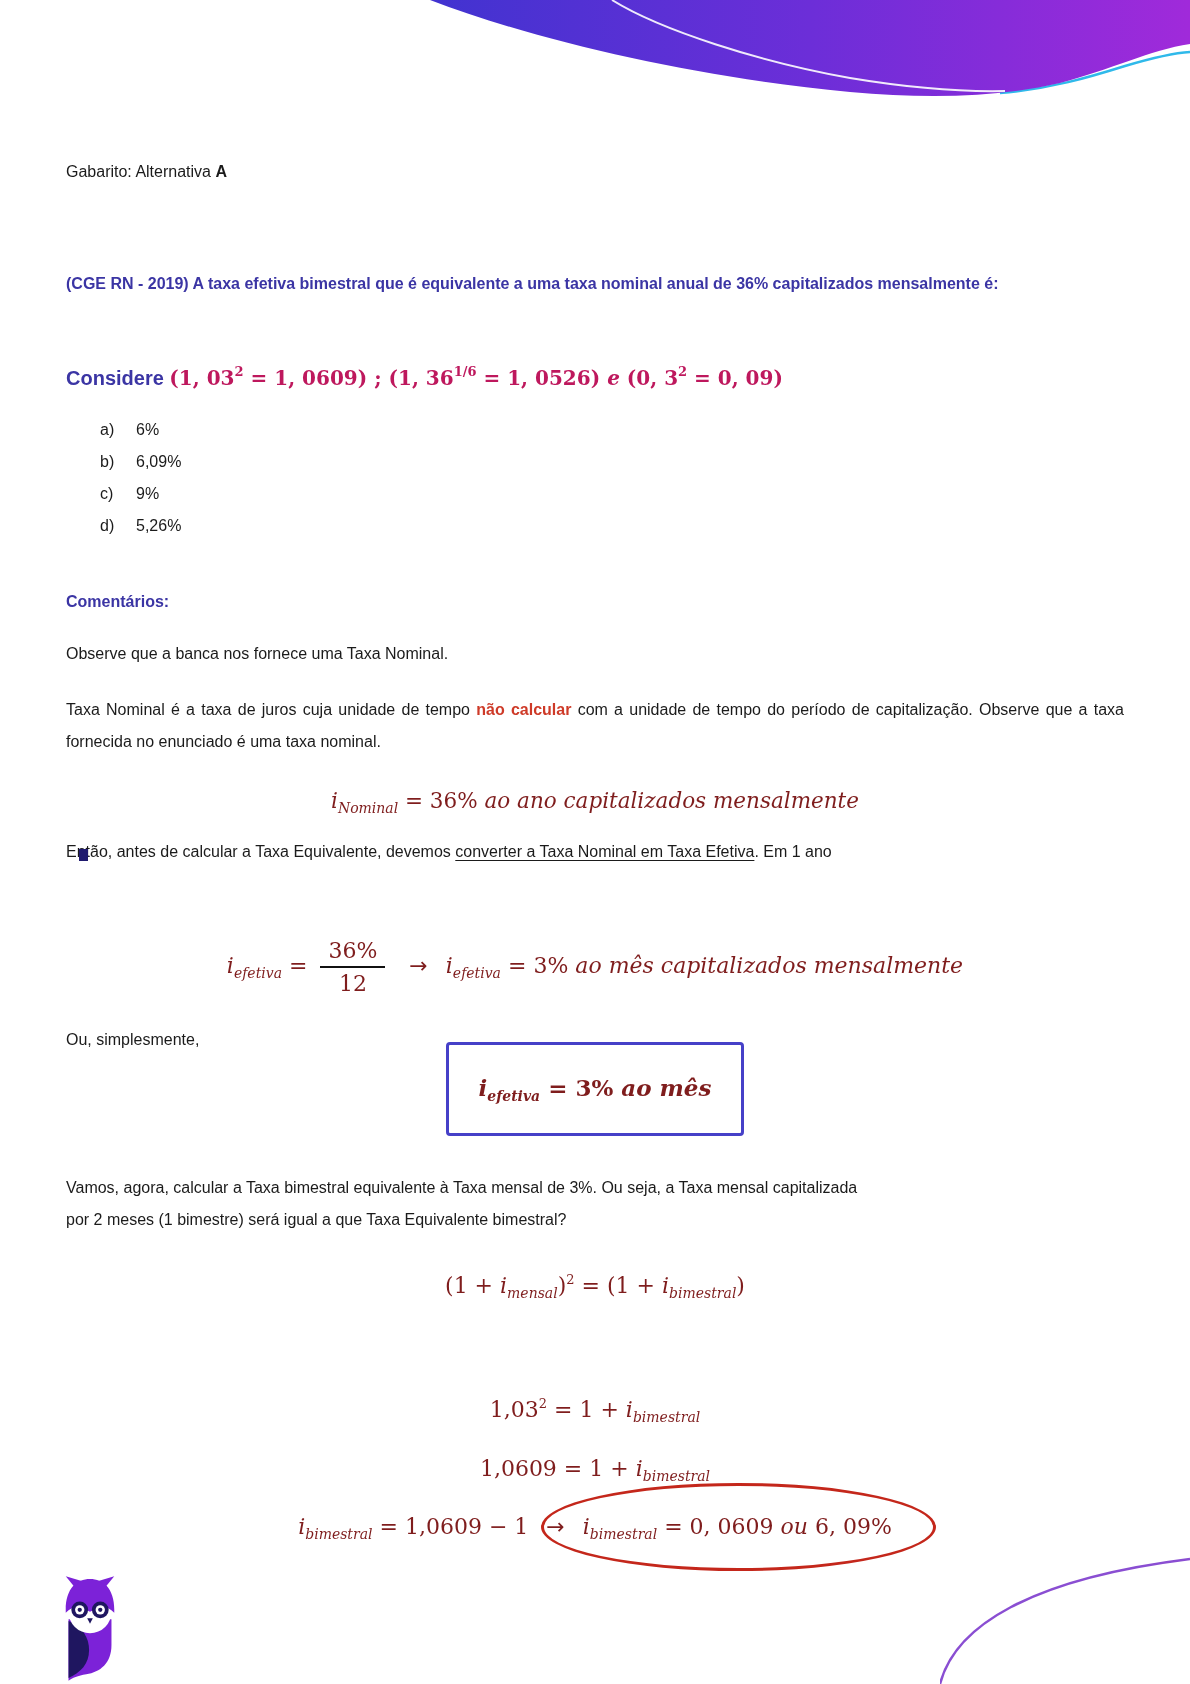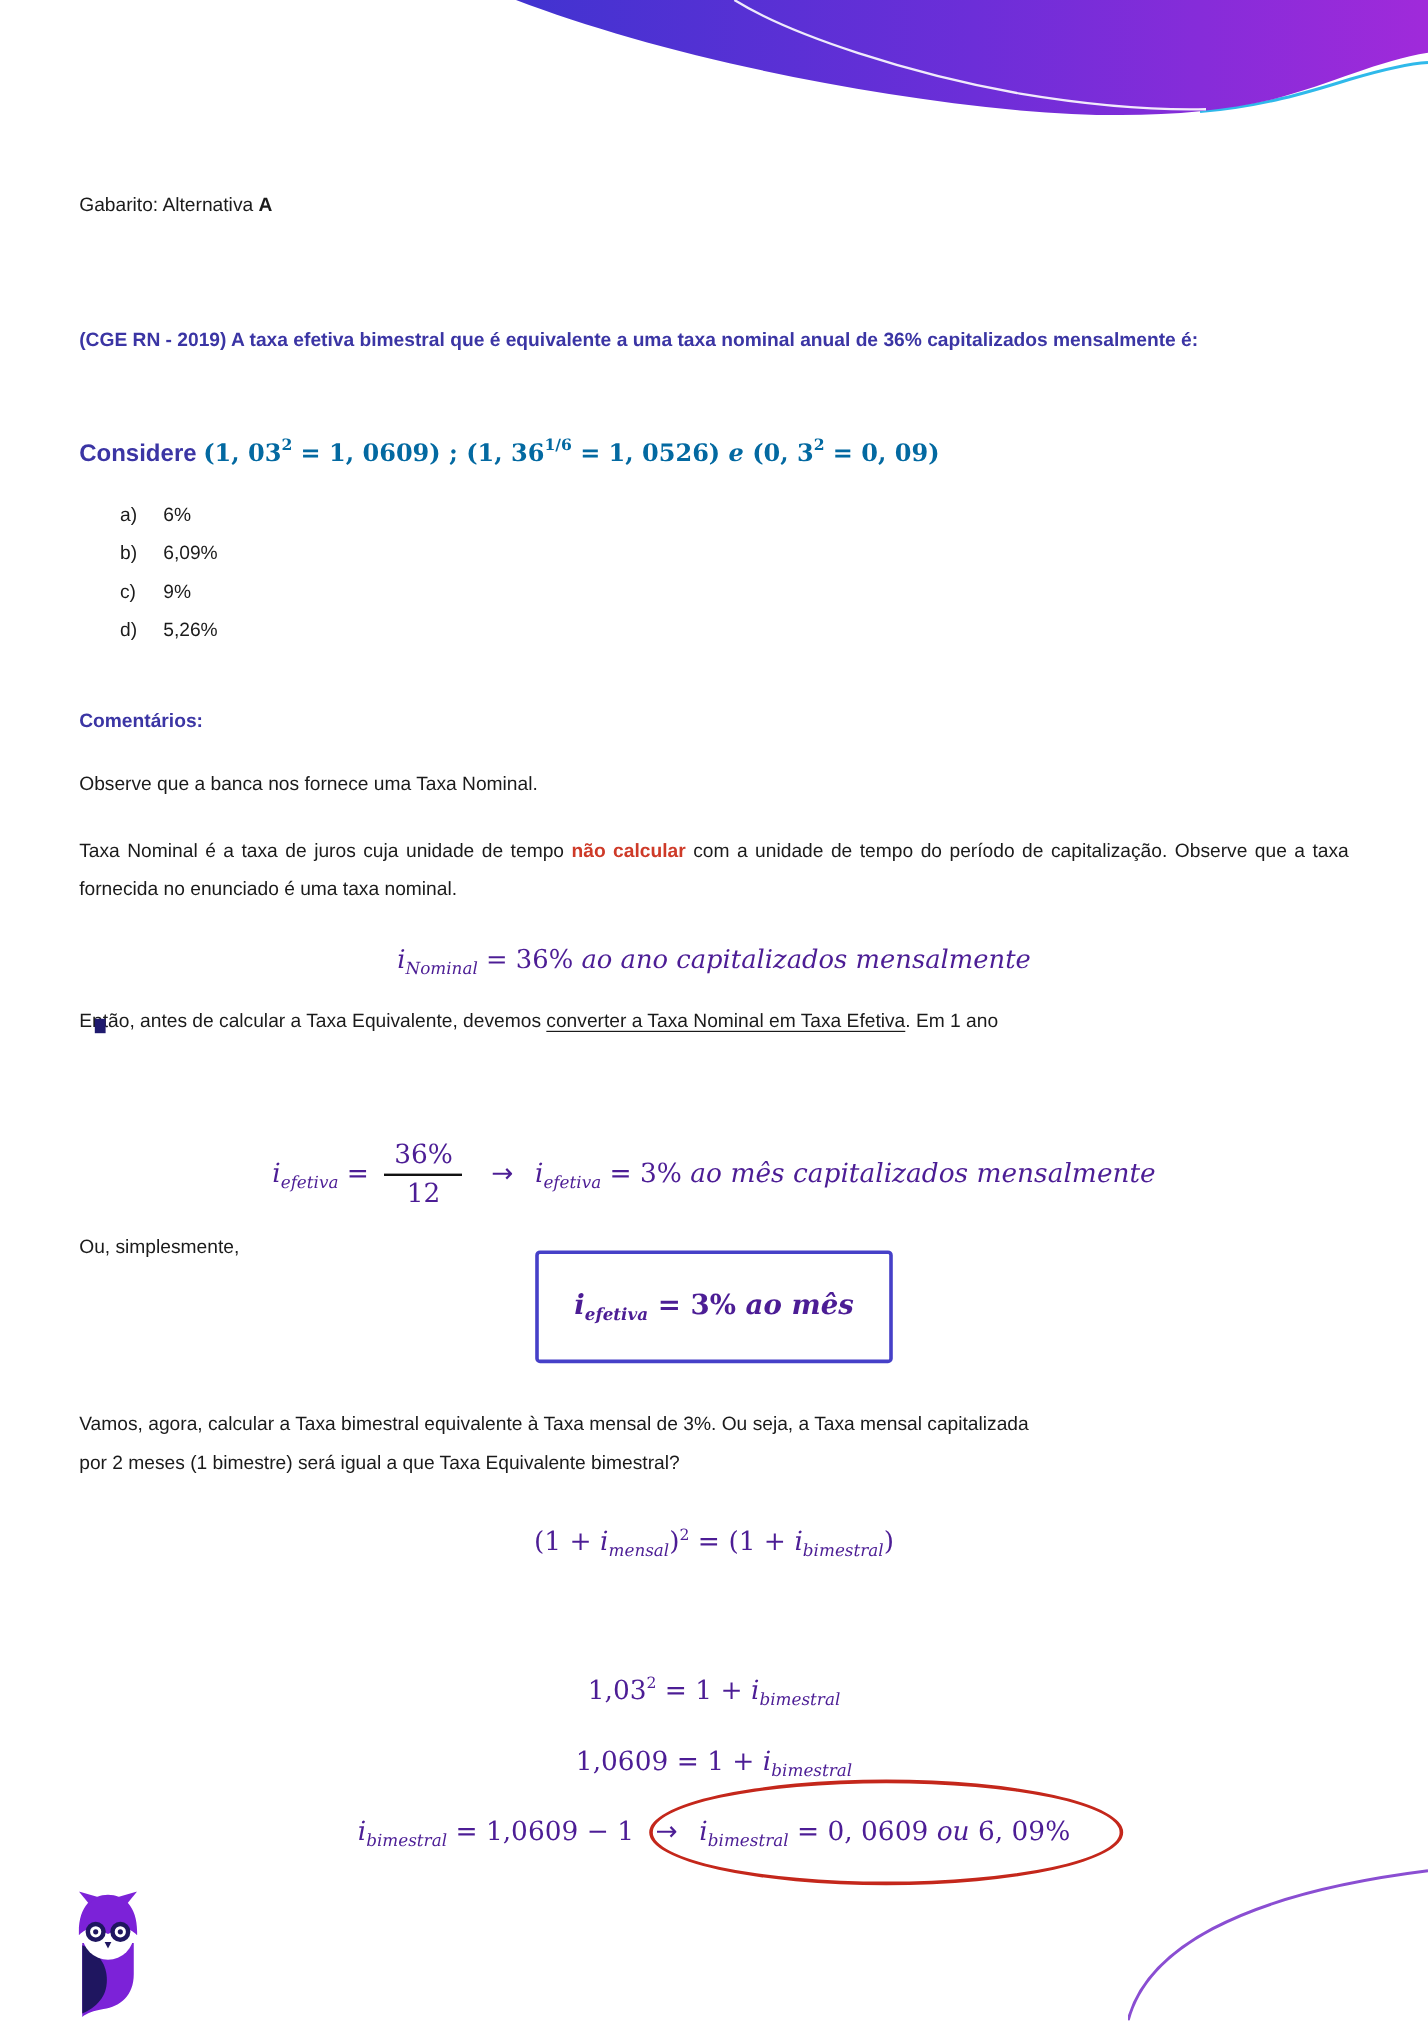--- a/index.html
+++ b/index.html
@@ -8,35 +8,35 @@
   .content{position:absolute;left:66px;top:0;width:1058px;height:100%;}
   .block{position:absolute;left:0;width:100%;}
   .txt{font-size:16px;line-height:32px;color:#1b1b1b;}
   .jp{text-align:justify;}
   .blue{color:#3B35A4;font-weight:bold;}
   .redhl{color:#CE3A28;font-weight:bold;}
   .u{text-decoration:underline;text-underline-offset:3px;}
   b,strong{font-weight:bold;}
 
   
-  .math{font-family:"DejaVu Serif",serif;font-size:22px;color:#4c1d95;}
+  .math{font-family:"DejaVu Serif",serif;font-size:22px;color:#7f1d1d;}
   .mvar{font-style:italic;}
   .mword{font-style:italic;}
   .mup{font-style:normal;}
   .msub{font-style:italic;font-size:14px;vertical-align:-5px;letter-spacing:0;}
   .msup{font-style:normal;font-size:13px;vertical-align:9px;}
   .center{text-align:center;}
-  .frac{display:inline-block;text-align:center;vertical-align:middle;margin:12px 6px;}
+  .frac{display:inline-block;text-align:center;vertical-align:middle;margin:0 6px;}
   .frac .num{display:block;border-bottom:2px solid #111;padding:0 8px 3px;}
   .frac .den{display:block;padding-top:3px;}
   .arrow{font-family:"DejaVu Sans",sans-serif;font-style:normal;margin:0 18px;}
 
   
   .considere{font-size:20px;}
-  .considere .mathb{font-family:"DejaVu Serif",serif;font-weight:bold;color:#0369a1;}
+  .considere .mathb{font-family:"DejaVu Serif",serif;font-weight:bold;color:#be185d;}
   .considere .conn{font-style:italic;}
 
   
   .opt-row{display:flex;padding-left:34px;}
   .opt-letter{width:36px;}
 
   
   .answer-box{position:absolute;left:50%;transform:translateX(-50%);top:1042px;width:292px;height:88px;
               border:3px solid #4640C8;border-radius:4px;display:flex;align-items:center;justify-content:center;
               background:#fff;}

